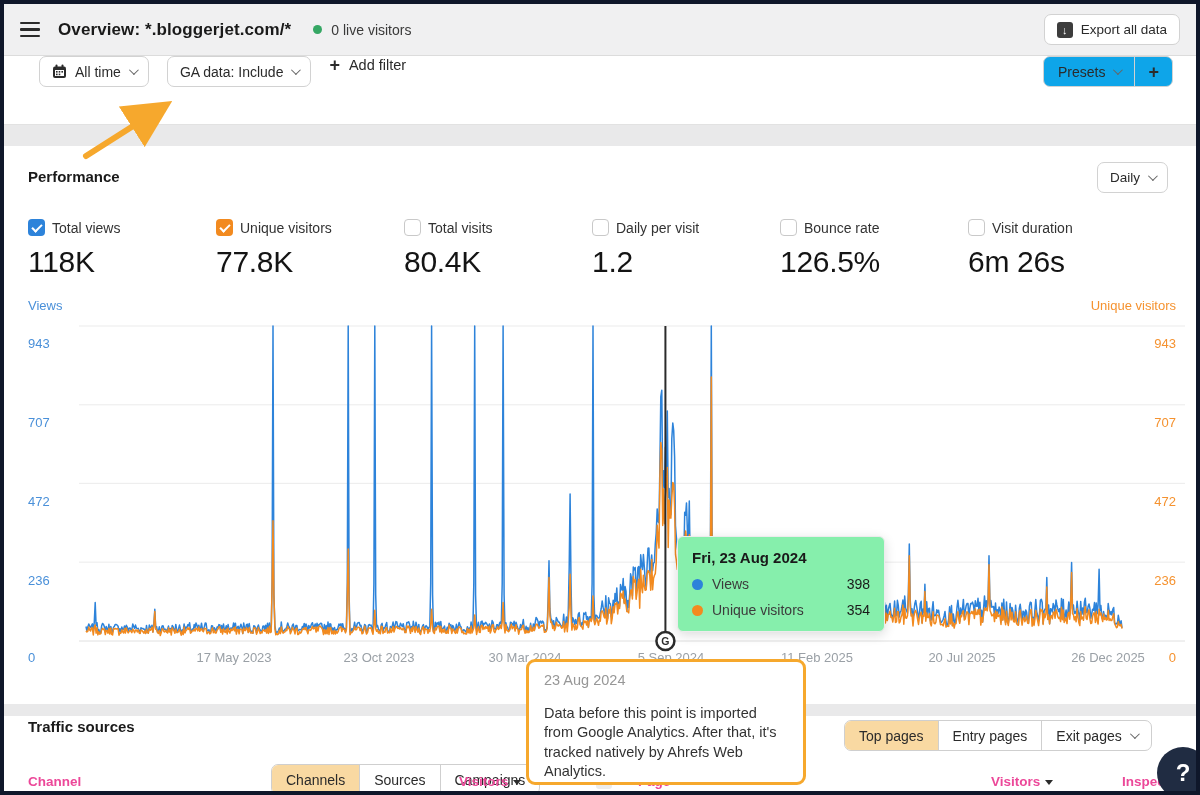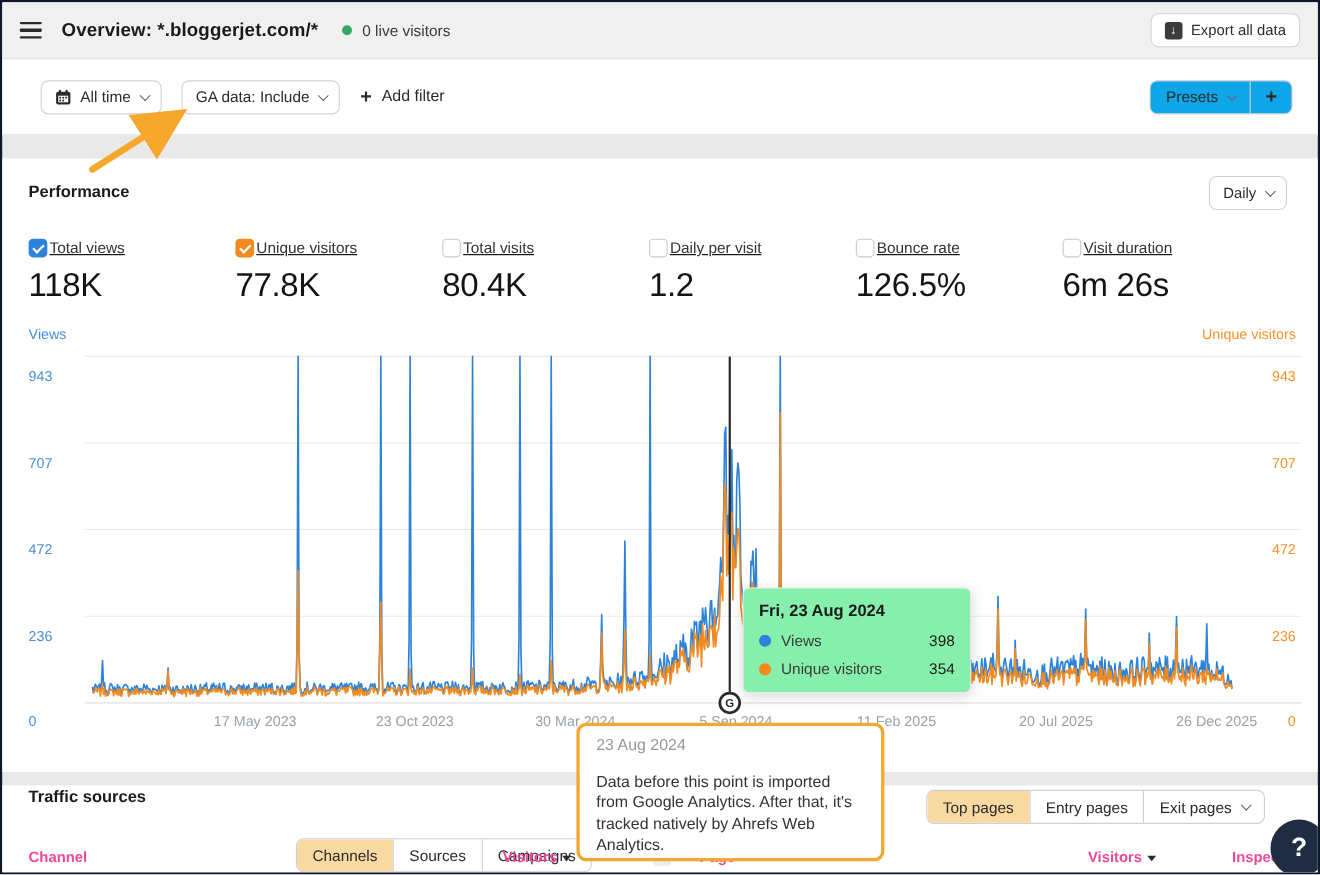--- a/index.html
+++ b/index.html
@@ -1,19 +1,19 @@
 <!DOCTYPE html>
 <html><head>
 <meta charset="utf-8">
 <style>
   * { box-sizing: border-box; margin: 0; padding: 0; }
   body { font-family: "Liberation Sans", sans-serif; background: #fff; }
   .frame {
     position: relative; width: 1200px; height: 795px;
-    border: 2px solid #0f172a; background: #e9e9ea; overflow: hidden;
+    border: 4px solid #0f172a; background: #e9e9ea; overflow: hidden;
   }
   
   .topbar {
     position: absolute; left: 0; top: 0; width: 100%; height: 52px;
     background: #f0f0f1; border-bottom: 1px solid #dcdcdc;
     display: flex; align-items: center; padding: 0 16px;
   }
   .hamburger { width: 20px; display: flex; flex-direction: column; gap: 4px; cursor: pointer; margin-right: 18px; }
   .hamburger span { display: block; height: 2.5px; background: #2b2b2b; border-radius: 1px; }
   .page-title { font-size: 17px; font-weight: bold; color: #1a1a1a; letter-spacing: .1px; }
@@ -26,36 +26,36 @@
   }
   .export-btn { margin-left: auto; font-size: 13.5px; }
   .export-icon {
     width: 16px; height: 16px; background: #3c3c3c; border-radius: 3px;
     color: #fff; font-size: 11px; font-weight: bold; display: flex; align-items: center; justify-content: center;
   }
   
   .filterbar {
     position: absolute; left: 0; top: 52px; width: 100%; height: 69px;
     background: #fff; border-bottom: 1px solid #e2e2e2;
-    display: flex; align-items: center; padding: 0 23px 0 35px;
+    display: flex; align-items: flex-start; padding: 0 23px 0 35px;
   }
   .filterbar .btn { margin-right: 18px; }
   .chev { width: 7px; height: 7px; border-right: 1.6px solid #666; border-bottom: 1.6px solid #666;
           transform: rotate(45deg) translateY(-2px); display: inline-block; }
   .add-filter { display: inline-flex; align-items: center; gap: 9px; font-size: 14.5px; color: #2b2b2b; cursor: pointer; }
   .plus-glyph { font-size: 18px; font-weight: bold; color: #2b2b2b; line-height: 1; }
   .presets-group { margin-left: auto; display: flex; height: 31px; border: 1px solid #d2d2d2; border-radius: 7px; background: #0ea5e9; overflow: hidden; }
   .presets-seg { display: flex; align-items: center; gap: 8px; padding: 0 14px; font-size: 14px; color: #2b2b2b; cursor: pointer; }
   .presets-add { border-left: 1px solid #d2d2d2; display: flex; align-items: center; padding: 0 13px; cursor: pointer; }
   
   .perf { position: absolute; left: 0; top: 142px; width: 100%; height: 558px; background: #fff; }
   .sec-title { position: absolute; left: 24px; top: 22px; font-size: 15px; font-weight: bold; color: #1a1a1a; }
   .daily-btn { position: absolute; right: 28px; top: 16px; font-size: 13.5px; }
   .metric { position: absolute; top: 73px; width: 180px; }
-  .metric .mrow { display: flex; align-items: flex-start; gap: 2px; cursor: pointer; text-decoration: underline; }
+  .metric .mrow { display: flex; align-items: flex-end; gap: 7px; cursor: pointer; }
   .metric .mlabel { font-size: 14px; color: #333; }
   .cb { width: 17px; height: 17px; border-radius: 4px; border: 1px solid #c9c9c9; background: #fff; position: relative; flex: 0 0 auto; }
   .cb.on { border: none; }
   .cb.on::after {
     content: ""; position: absolute; left: 4px; top: 4.5px; width: 8px; height: 4px;
     border-left: 2px solid #fff; border-bottom: 2px solid #fff; transform: rotate(-45deg);
   }
   .cb.on-blue { background: #2d83da; }
   .cb.on-orange { background: #f28a1f; }
   .mval { margin-top: 9px; font-size: 30px; color: #141414; letter-spacing: -0.3px; }

